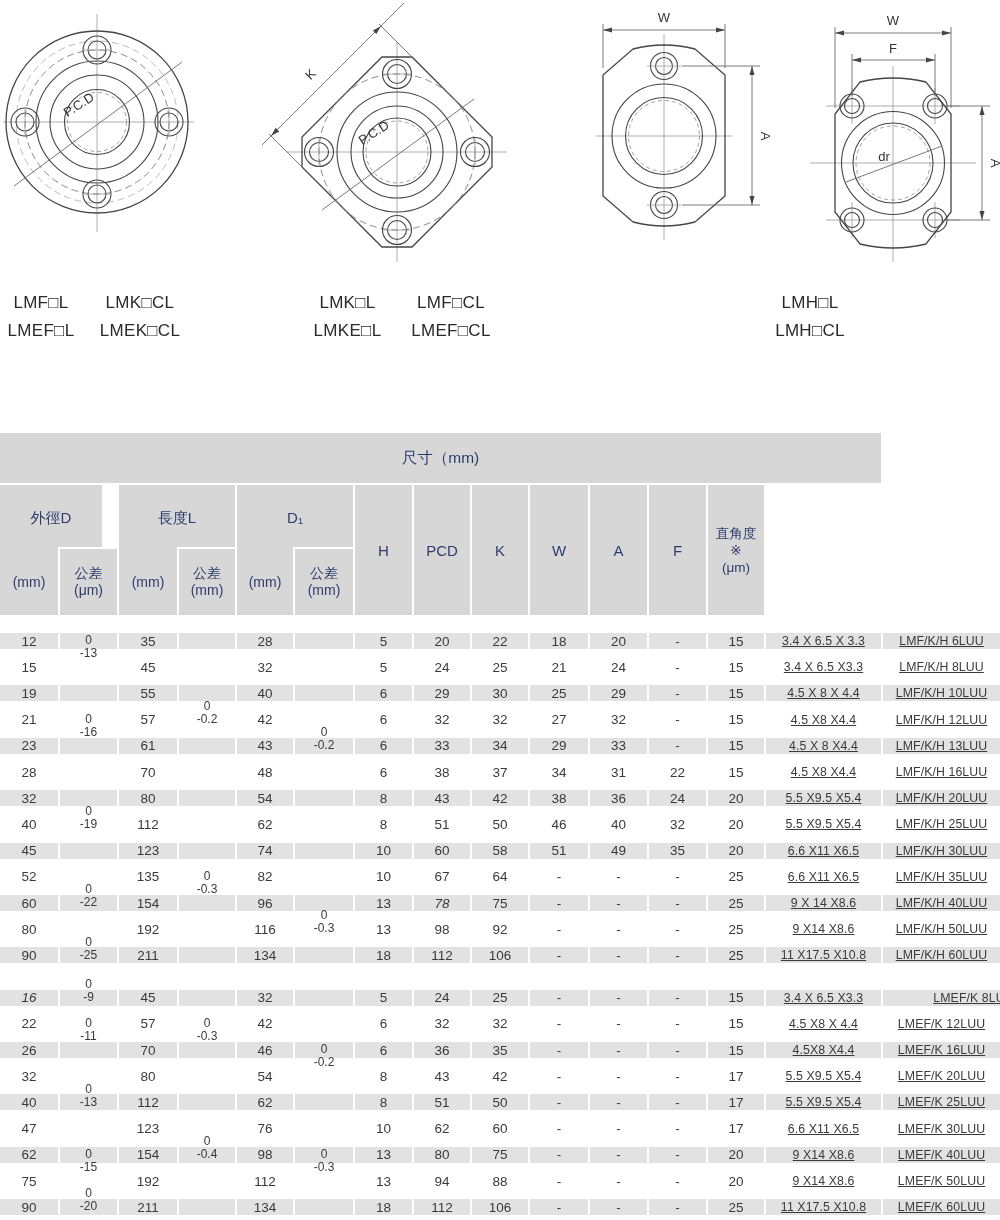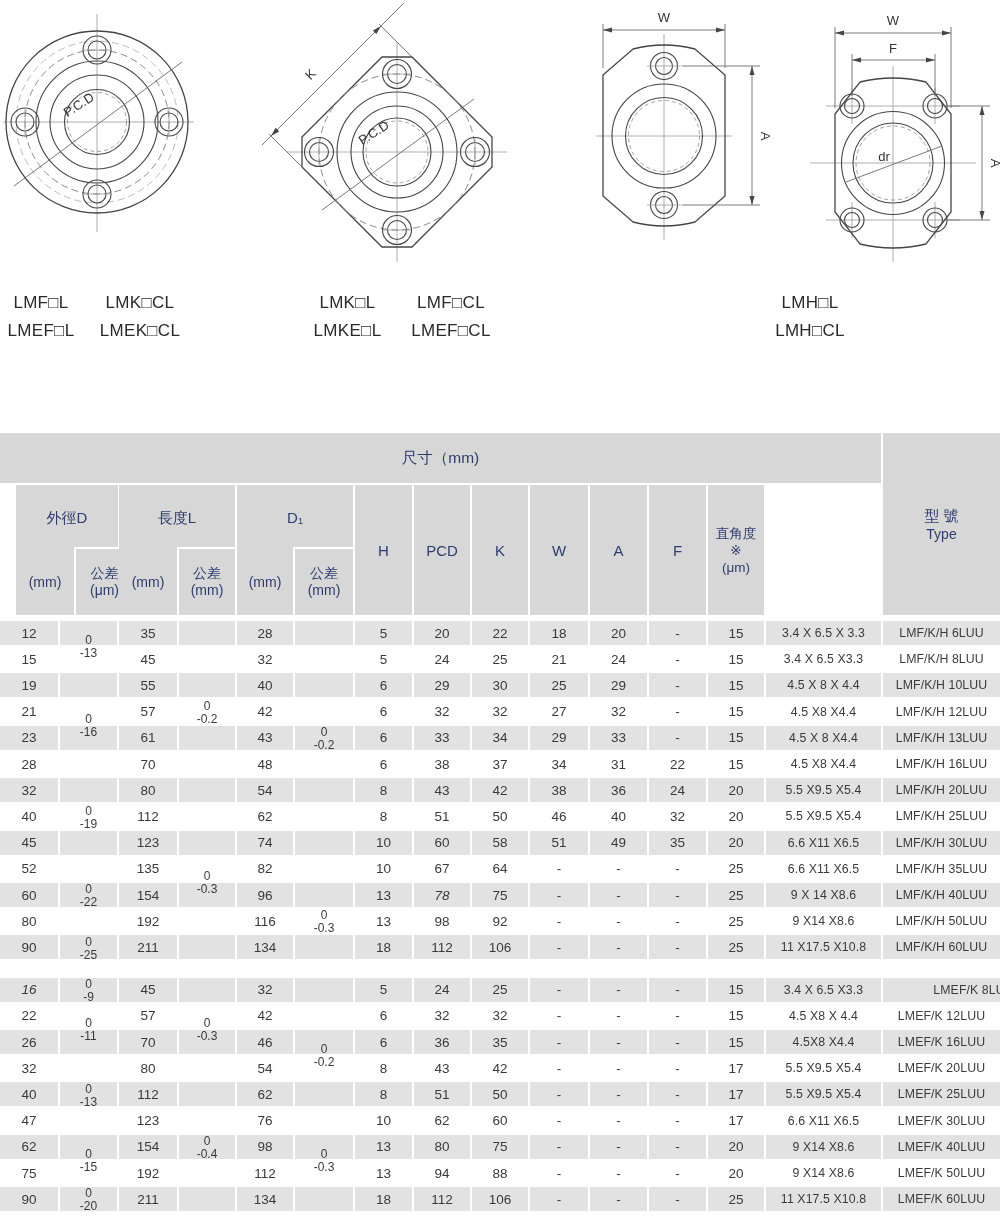--- a/index.html
+++ b/index.html
@@ -25,26 +25,26 @@
   .hc .l1{font-size:15px;line-height:19px;}
   .hc .l2{font-size:14px;line-height:18px;}
   .hgroup{position:absolute;background:#d7d7d7;box-sizing:border-box;}
   .hgroup .glabel{position:absolute;left:0;top:24px;width:100%;text-align:center;
                   color:#2e3d6e;font-size:15px;}
   .hgroup .gmm{position:absolute;display:flex;align-items:center;justify-content:center;
                color:#2e3d6e;font-size:14px;}
   .tolbox{position:absolute;border-left:2px solid #fff;border-top:2px solid #fff;
           box-sizing:border-box;display:flex;flex-direction:column;align-items:center;
           justify-content:center;color:#2e3d6e;font-size:14px;line-height:17px;background:#d7d7d7;}
-  .trow{position:absolute;left:0;width:1000px;height:24px;}
+  .trow{position:absolute;left:0;width:1000px;height:16px;margin-top:12px;}
   .tcell{position:absolute;top:0;height:100%;display:flex;align-items:center;justify-content:center;
          font-size:13.5px;color:#3a3a3a;}
   .rg{background:#e2e2e2;}
   .rw{background:#fff;}
-  .sm{font-size:12.3px;letter-spacing:.1px;}
+  .sm{font-size:12.3px;letter-spacing:.1px;text-decoration:underline;}
   .tolov{position:absolute;z-index:2;text-align:center;font-size:12px;line-height:13px;color:#3a3a3a;}
 </style>
 </head>
 <body>
 
 <div class="page">
 
   <svg id="drawsvg" width="1000" height="285" viewBox="0 0 1000 285">
 
     <g>
@@ -235,26 +235,22 @@
     <span style="width:130px">LMH□L</span>
   </div>
   <div class="mlabels" style="left:745px;top:321px">
     <span style="width:130px">LMH□CL</span>
   </div>
 
   <div id="table">
 
     <div class="hc" style="left:0;top:0;width:881px;height:50px;font-size:15.5px">尺寸（mm)</div>
 
-    <div class="hc" style="left:883px;top:0;width:117px;height:182px">
-      <div class="l1">型 號</div>
-      <div class="l2">Type</div>
-    </div>
-
-    <div class="hgroup" style="left:16px;top:52px;width:102px;height:130px">
+
+    <div class="hgroup" style="left:0;top:52px;width:102px;height:130px">
       <div class="glabel">外徑D</div>
       <div class="gmm" style="left:0;top:64px;width:58px;height:66px">(mm)</div>
       <div class="tolbox" style="left:58px;top:62px;width:59px;height:68px">
         <div>公差</div>
         <div>(μm)</div>
       </div>
     </div>
 
     <div class="hgroup" style="left:119px;top:52px;width:116px;height:130px">
       <div class="glabel">長度L</div>

